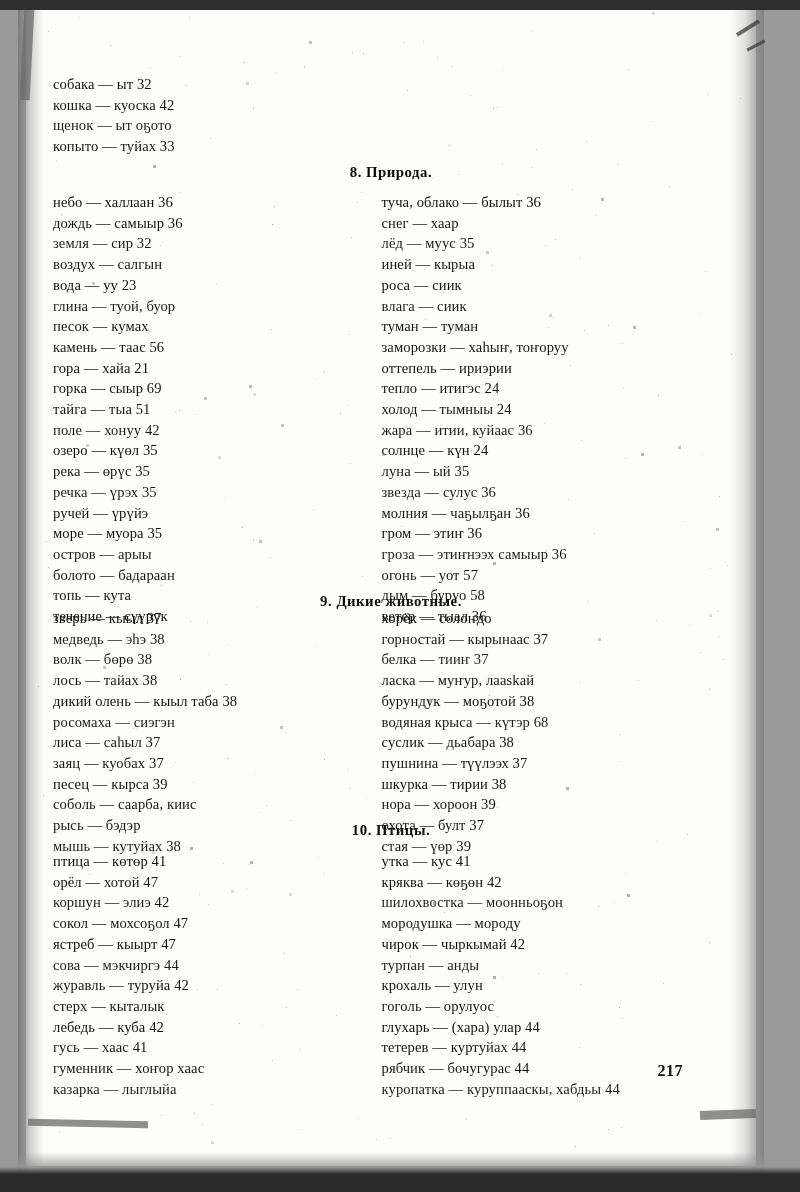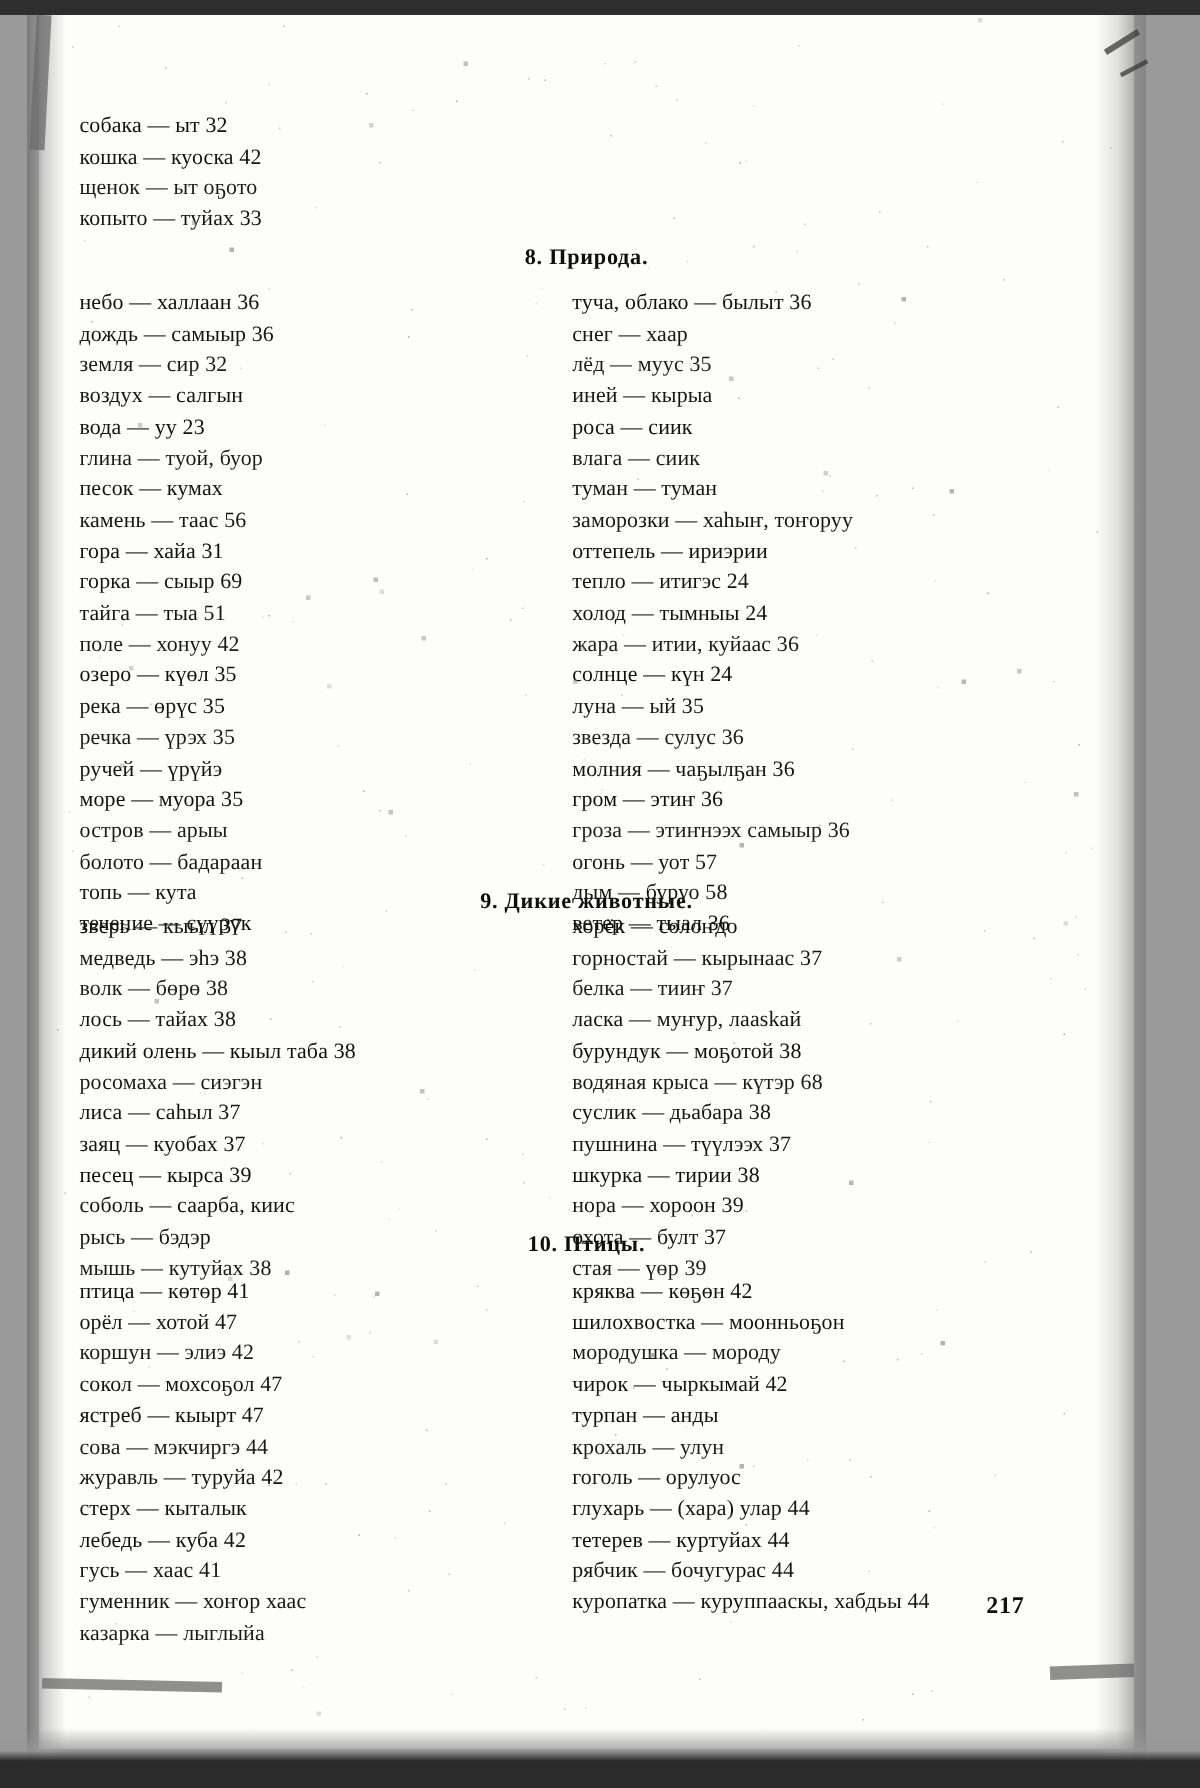--- a/index.html
+++ b/index.html
@@ -178,21 +178,21 @@
       <div class="lists">
         <div class="col col-left">
           <div class="entry">небо — халлаан 36</div>
           <div class="entry">дождь — самыыр 36</div>
           <div class="entry">земля — сир 32</div>
           <div class="entry">воздух — салгын</div>
           <div class="entry">вода — уу 23</div>
           <div class="entry">глина — туой, буор</div>
           <div class="entry">песок — кумах</div>
           <div class="entry">камень — таас 56</div>
-          <div class="entry">гора — хайа 31</div>
+          <div class="entry">гора — хайа 21</div>
           <div class="entry">горка — сыыр 69</div>
           <div class="entry">тайга — тыа 51</div>
           <div class="entry">поле — хонуу 42</div>
           <div class="entry">озеро — күөл 35</div>
           <div class="entry">река — өрүс 35</div>
           <div class="entry">речка — үрэх 35</div>
           <div class="entry">ручей — үрүйэ</div>
           <div class="entry">море — муора 35</div>
           <div class="entry">остров — арыы</div>
           <div class="entry">болото — бадараан</div>
@@ -270,20 +270,21 @@
           <div class="entry">ястреб — кыырт 47</div>
           <div class="entry">сова — мэкчиргэ 44</div>
           <div class="entry">журавль — туруйа 42</div>
           <div class="entry">стерх — кыталык</div>
           <div class="entry">лебедь — куба 42</div>
           <div class="entry">гусь — хаас 41</div>
           <div class="entry">гуменник — хоҥор хаас</div>
           <div class="entry">казарка — лыглыйа</div>
         </div>
         <div class="col col-right">
+          <div class="entry">утка — кус 41</div>
           <div class="entry">кряква — көҕөн 42</div>
           <div class="entry">шилохвостка — моонньоҕон</div>
           <div class="entry">мородушка — мороду</div>
           <div class="entry">чирок — чыркымай 42</div>
           <div class="entry">турпан — анды</div>
           <div class="entry">крохаль — улун</div>
           <div class="entry">гоголь — орулуос</div>
           <div class="entry">глухарь — (хара)  улар 44</div>
           <div class="entry">тетерев — куртуйах 44</div>
           <div class="entry">рябчик — бочугурас 44</div>

